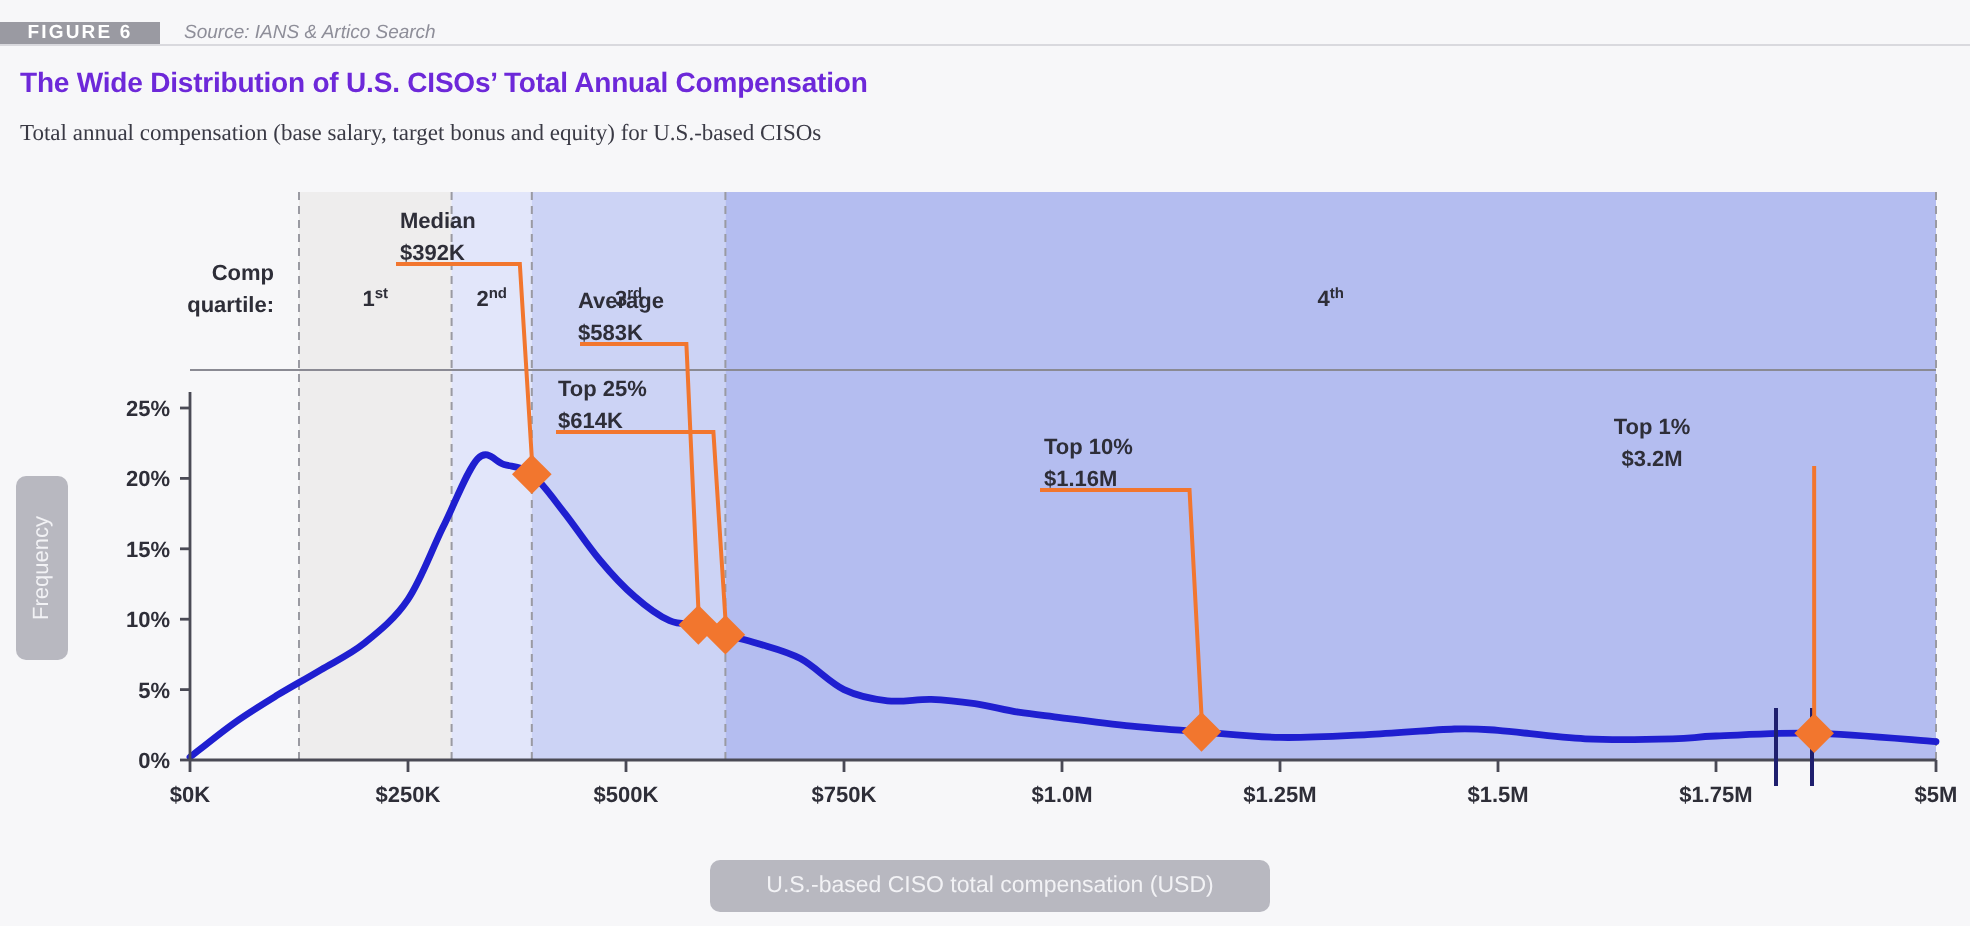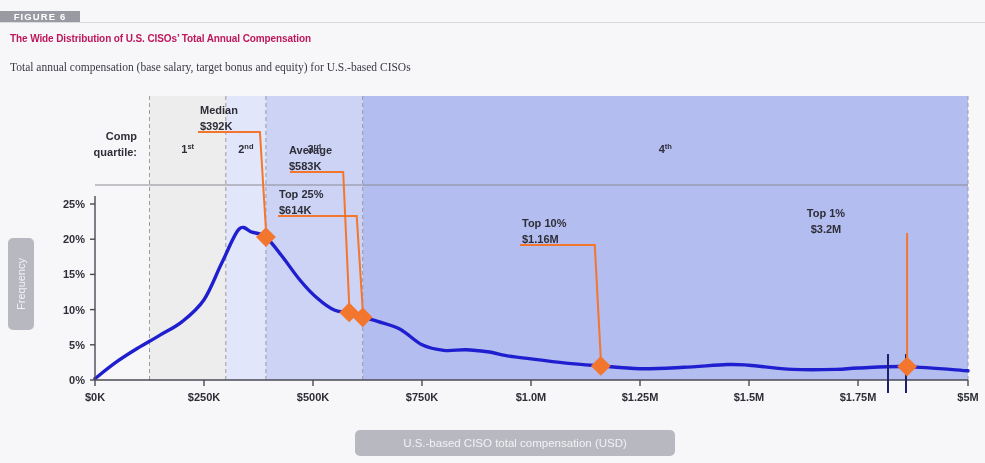--- a/index.html
+++ b/index.html
@@ -49,23 +49,23 @@
     position: absolute;
     left: 0; top: 22px;
     width: 985px; height: 1px;
     background: #d9d9de;
   }
 
   
   .chart-title {
     position: absolute;
     left: 10px; top: 33px;
-    font-size: 10px;
+    font-size: 14px;
     font-weight: bold;
-    color: #be185d;
+    color: #6d28d9;
     letter-spacing: -0.1px;
   }
   .chart-subtitle {
     position: absolute;
     left: 10px; top: 61px;
     font-size: 11.5px;
     color: #3a3a45;
     font-family: Liberation Serif, serif;
   }
 
@@ -92,21 +92,21 @@
     transform: rotate(-90deg);
     white-space: nowrap;
     font-size: 11px;
     color: #f2f2f5;
   }
 
   
   .xlabel-chip {
     position: absolute;
     left: 355px; top: 430px;
-    width: 320px; height: 26px;
+    width: 280px; height: 26px;
     background: #b8b8c0;
     border-radius: 5px;
     display: flex;
     align-items: center;
     justify-content: center;
   }
   .xlabel-chip span {
     font-size: 11.5px;
     color: #f2f2f5;
   }
@@ -116,20 +116,21 @@
   .quart-text { font-size: 11px; font-weight: bold; fill: #2e2e38; }
   .quart-sup  { font-size: 7.5px; font-weight: bold; fill: #2e2e38; }
   .comp-label { font-size: 11px; font-weight: bold; fill: #2e2e38; }
   .anno-text  { font-size: 11px; font-weight: bold; fill: #2e2e38; }
 </style>
 </head>
 <body>
 
 <div class="fig-header">
   <div class="fig-badge">Figure 6</div>
+  <div class="fig-source">Source: IANS &amp; Artico Search</div>
 </div>
 <div class="header-rule"></div>
 
 <div class="chart-title">The Wide Distribution of U.S. CISOs’ Total Annual Compensation</div>
 <div class="chart-subtitle">Total annual compensation (base salary, target bonus and equity) for U.S.-based CISOs</div>
 
 <div class="ylabel-chip">
   <span>Frequency</span>
 </div>
 

